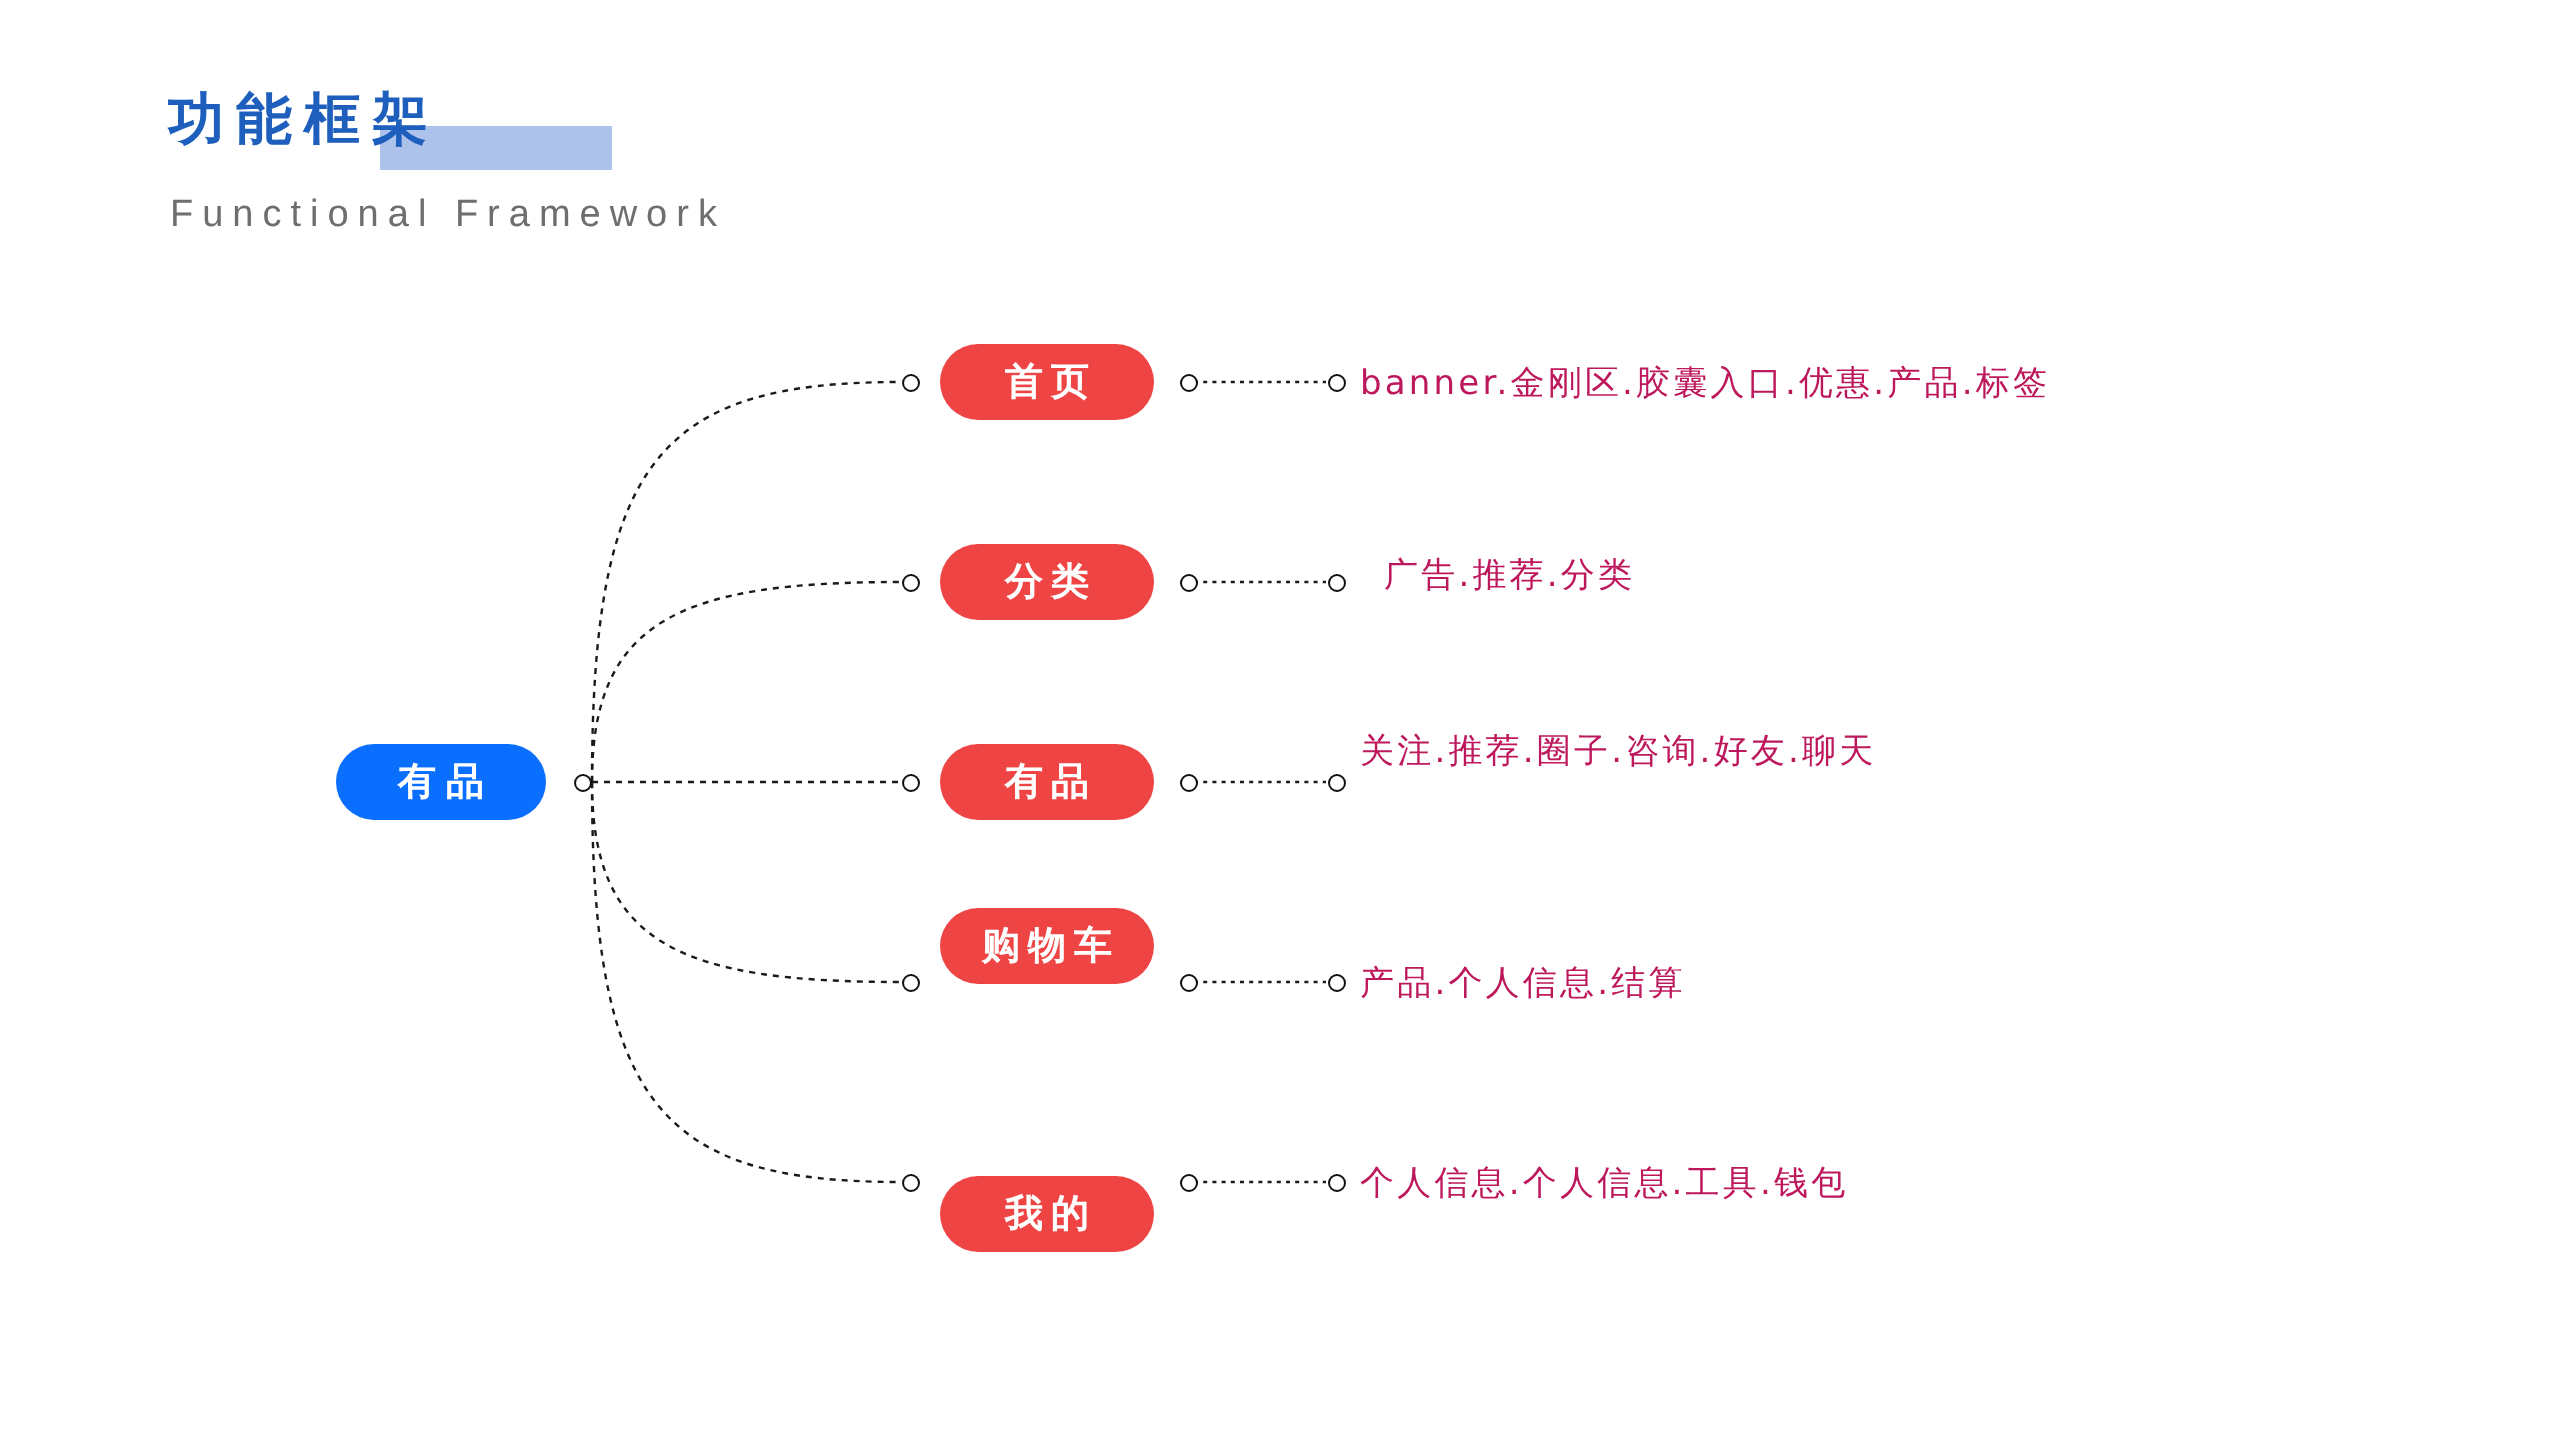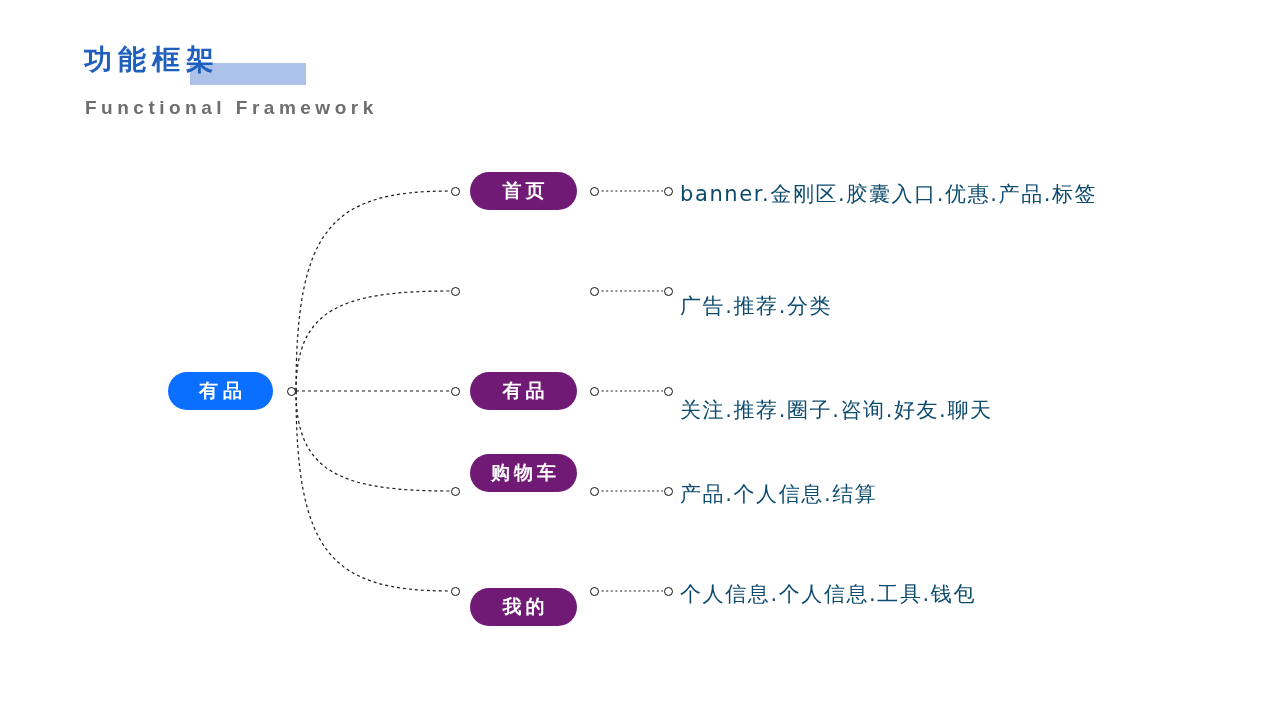--- a/index.html
+++ b/index.html
@@ -49,21 +49,21 @@
     letter-spacing: 6px;
     line-height: 52px;
     white-space: nowrap;
   }
   #subtitle-en {
     position: absolute;
     left: 1px;
     top: 63px;
     font-family: "Liberation Sans", "DejaVu Sans", sans-serif;
     font-size: 19px;
-    font-weight: 700;
+    font-weight: 400;
     color: #6e6e6e;
     letter-spacing: 4.5px;
     white-space: nowrap;
   }
 
   
   #diagram {
     position: absolute;
     left: 0;
     top: 0;
@@ -98,21 +98,21 @@
     text-indent: 5px;
     box-sizing: border-box;
   }
 
   .node-branch {
     position: absolute;
     left: 470px;
     width: 107px;
     height: 38px;
     border-radius: 19px;
-    background: #701a75;
+    background: #ef4444;
     color: #ffffff;
     display: flex;
     align-items: center;
     justify-content: center;
     font-family: "DejaVu Sans", "Liberation Sans", sans-serif;
     font-size: 19px;
     font-weight: 700;
     letter-spacing: 4px;
     text-indent: 4px;
     box-sizing: border-box;
@@ -125,23 +125,23 @@
     border-radius: 50%;
     background: #ffffff;
     border: 1.4px solid #111111;
     box-sizing: border-box;
   }
 
   .leaf-text {
     position: absolute;
     left: 680px;
     font-family: "DejaVu Sans", "Liberation Sans", sans-serif;
-    font-size: 21px;
+    font-size: 17px;
     font-weight: 400;
-    color: #0c4a6e;
+    color: #be185d;
     letter-spacing: 1.6px;
     white-space: nowrap;
   }
 </style>
 </head>
 <body>
 
 <div id="header">
   <div id="title-wrap">
     <div id="title-highlight"></div>
@@ -176,31 +176,34 @@
 
   <div class="dot" style="left:451px; top:187px;"></div>
   <div class="node-branch" style="top:172px;">
     <span>首页</span>
   </div>
   <div class="dot" style="left:590px; top:187px;"></div>
   <div class="dot" style="left:664px; top:187px;"></div>
   <div class="leaf-text" style="top:180px;">banner.金刚区.胶囊入口.优惠.产品.标签</div>
 
   <div class="dot" style="left:451px; top:287px;"></div>
+  <div class="node-branch" style="top:272px;">
+    <span>分类</span>
+  </div>
   <div class="dot" style="left:590px; top:287px;"></div>
   <div class="dot" style="left:664px; top:287px;"></div>
-  <div class="leaf-text" style="top:292px;">广告.推荐.分类</div>
+  <div class="leaf-text" style="top:276px;margin-left:12px;">广告.推荐.分类</div>
 
   <div class="dot" style="left:451px; top:387px;"></div>
   <div class="node-branch" style="top:372px;">
     <span>有品</span>
   </div>
   <div class="dot" style="left:590px; top:387px;"></div>
   <div class="dot" style="left:664px; top:387px;"></div>
-  <div class="leaf-text" style="top:396px;">关注.推荐.圈子.咨询.好友.聊天</div>
+  <div class="leaf-text" style="top:364px;">关注.推荐.圈子.咨询.好友.聊天</div>
 
   <div class="dot" style="left:451px; top:487px;"></div>
   <div class="node-branch" style="top:454px;">
     <span>购物车</span>
   </div>
   <div class="dot" style="left:590px; top:487px;"></div>
   <div class="dot" style="left:664px; top:487px;"></div>
   <div class="leaf-text" style="top:480px;">产品.个人信息.结算</div>
 
   <div class="dot" style="left:451px; top:587px;"></div>

